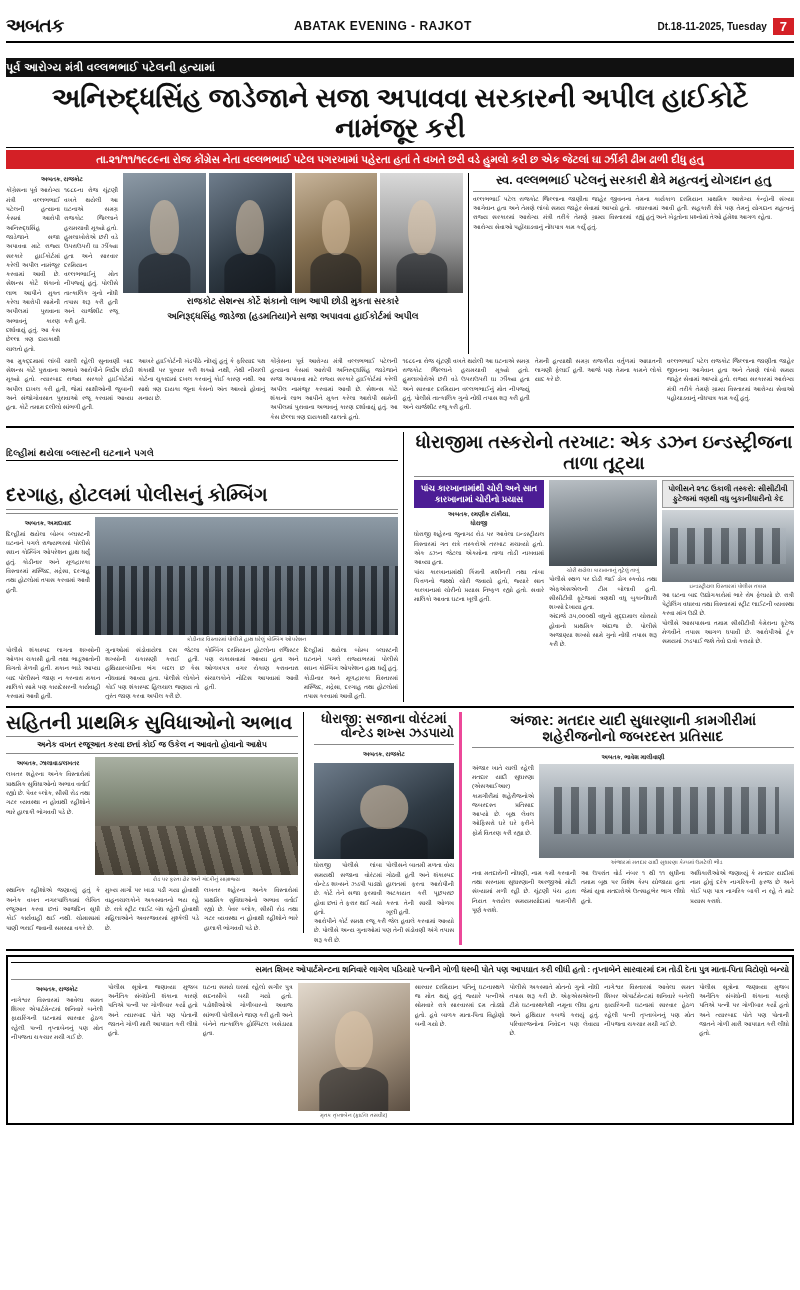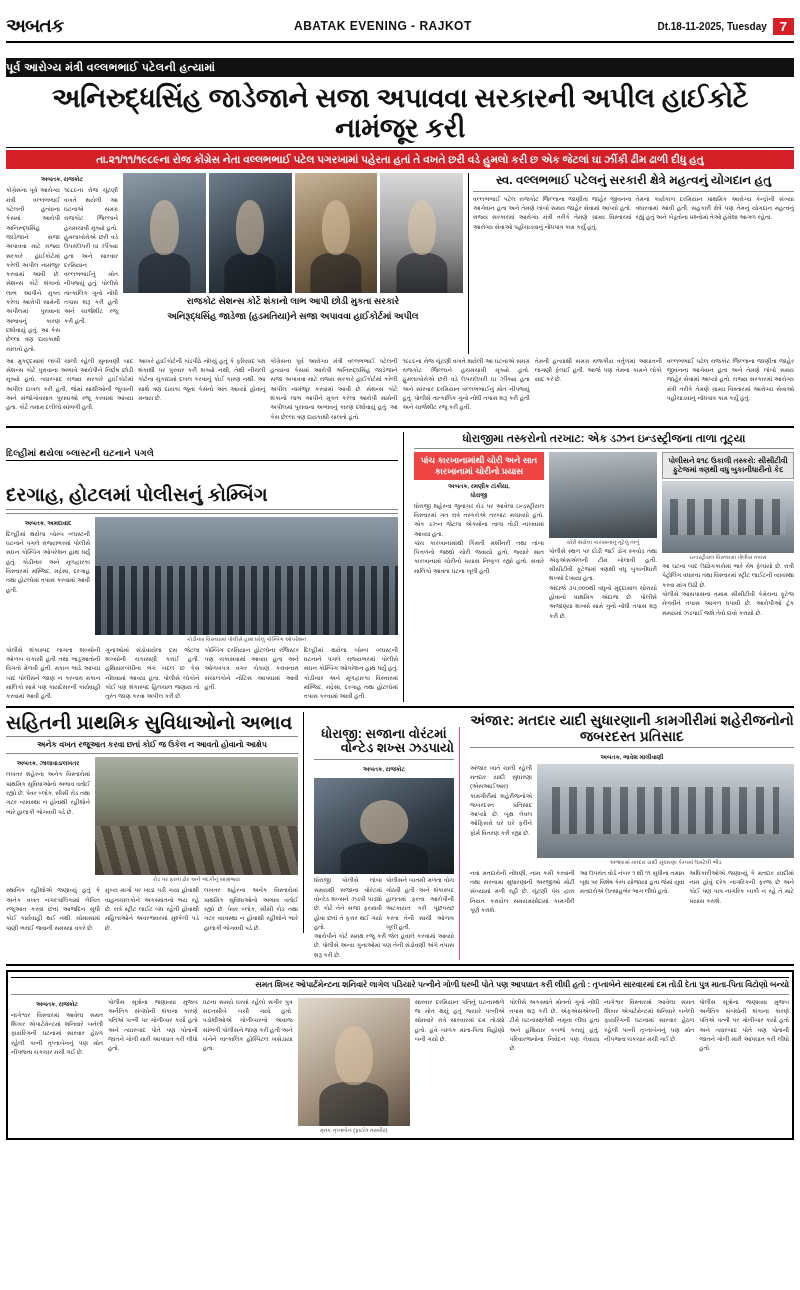--- a/index.html
+++ b/index.html
@@ -19,23 +19,23 @@
   .subhead{background:#d42026;color:#fff;text-align:center;font-size:10.5px;font-weight:bold;padding:3px 4px;margin-top:2px;}
 
   
   .rule{border-top:1px solid #000;margin:4px 0;}
   .thin{border-top:1px solid #888;margin:3px 0;}
   .cols{display:flex;gap:5px;}
   .col{flex:1;}
   .caption{text-align:center;font-size:9px;font-weight:bold;line-height:1.25;padding:3px 2px;}
   .box{border:1px solid #000;padding:3px;box-sizing:border-box;}
   .hdr2{font-size:19px;font-weight:bold;line-height:1.15;text-align:center;}
-  .hdr3{font-size:11px;font-weight:bold;line-height:1.15;text-align:center;}
+  .hdr3{font-size:18px;font-weight:bold;line-height:1.15;text-align:center;}
   .hdr-sm{font-size:12px;font-weight:bold;line-height:1.2;text-align:center;}
-  .redbar{background:#ef4444;color:#fff;font-size:8.5px;font-weight:bold;text-align:center;padding:3px;line-height:1.3;}
+  .redbar{background:#4c1d95;color:#fff;font-size:8.5px;font-weight:bold;text-align:center;padding:3px;line-height:1.3;}
   .greybar{background:#e8e8e8;border:1px solid #999;font-size:7.5px;font-weight:bold;text-align:center;padding:3px;line-height:1.3;}
   .byline{font-size:6px;font-weight:bold;text-align:center;line-height:1.5;padding:2px 0;}
 
   
   .photo{background:#9aa0a6;position:relative;overflow:hidden;}
   .ph-a{background:linear-gradient(165deg,#8d9aa6 0%,#5d6b78 45%,#39434d 100%);}
   .ph-b{background:linear-gradient(150deg,#6f7d8c 0%,#2f3a44 60%,#171d22 100%);}
   .ph-c{background:linear-gradient(160deg,#c7b49a 0%,#8a7454 50%,#4c3f2c 100%);}
   .ph-d{background:linear-gradient(180deg,#d9d9d9 0%,#9d9d9d 55%,#4a4a4a 100%);}
   .ph-f{background:linear-gradient(175deg,#b9bfc4 0%,#7c858c 50%,#3d454b 100%);}
@@ -187,21 +187,21 @@
           <div class="imgcap">રોડ પર ફરતા ઢોર અને ગંદકીનું સામ્રાજ્ય</div>
         </div>
       </div>
       <div class="cols" style="gap:5px;margin-top:2px;">
         <div class="col drop">સ્થાનિક રહીશોએ જણાવ્યું હતું કે અનેક વખત નગરપાલિકામાં લેખિત રજૂઆત કરવા છતાં આજદિન સુધી કોઈ કાર્યવાહી થઈ નથી. ચોમાસામાં પાણી ભરાઈ જવાની સમસ્યા વકરે છે.</div>
         <div class="col drop">મુખ્ય માર્ગો પર ખાડા પડી ગયા હોવાથી વાહનચાલકોને અકસ્માતનો ભય રહે છે. રાત્રે સ્ટ્રીટ લાઈટ બંધ રહેતી હોવાથી મહિલાઓને અવરજવરમાં મુશ્કેલી પડે છે.</div>
         <div class="col drop">લખતર શહેરના અનેક વિસ્તારોમાં પ્રાથમિક સુવિધાઓનો અભાવ વર્તાઈ રહ્યો છે. પેવર બ્લોક, સીસી રોડ તથા ગટર વ્યવસ્થા ન હોવાથી રહીશોને ભારે હાલાકી ભોગવવી પડે છે.</div>
       </div>
     </div>
 
-    <div style="width:140px;border-right:1px solid #ec4899;padding:0 5px;margin-top:15px;">
+    <div style="width:140px;border-right:3px solid #ec4899;padding:0 5px;">
       <div class="hdr3" style="font-size:13px;">ધોરાજી: સજાના વોરંટમાં</div>
       <div class="hdr3" style="font-size:13px;text-align:right;">વોન્ટેડ શખ્સ ઝડપાયો</div>
       <div class="thin"></div>
       <div class="byline">અબતક, રાજકોટ</div>
       <div class="photo ph-b face" style="height:96px;margin:2px 0;"></div>
       <div class="cols" style="gap:4px;">
         <div class="col drop">ધોરાજી પોલીસે લાંબા સમયથી સજાના વોરંટમાં વોન્ટેડ શખ્સને ઝડપી પાડ્યો છે. કોર્ટે તેને સજા ફરમાવી હોવા છતાં તે ફરાર થઈ ગયો હતો.</div>
         <div class="col drop">પોલીસને બાતમી મળતા વોચ ગોઠવી હતી અને શંકાસ્પદ હાલતમાં ફરતા આરોપીની અટકાયત કરી પૂછપરછ કરતા તેની સાચી ઓળખ ખૂલી હતી.</div>
       </div>
       <div class="drop">આરોપીને કોર્ટ સમક્ષ રજૂ કરી જેલ હવાલે કરવામાં આવ્યો છે. પોલીસે અન્ય ગુનાઓમાં પણ તેની સંડોવણી અંગે તપાસ શરૂ કરી છે.</div>

